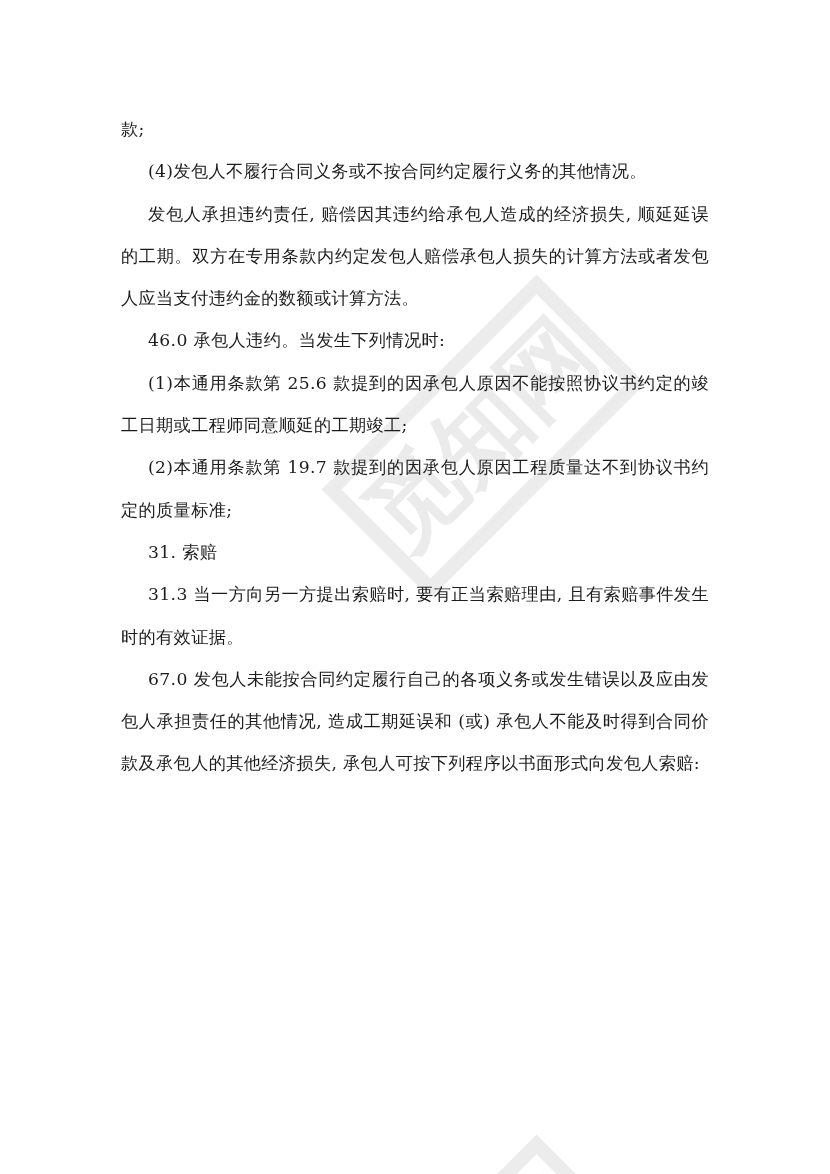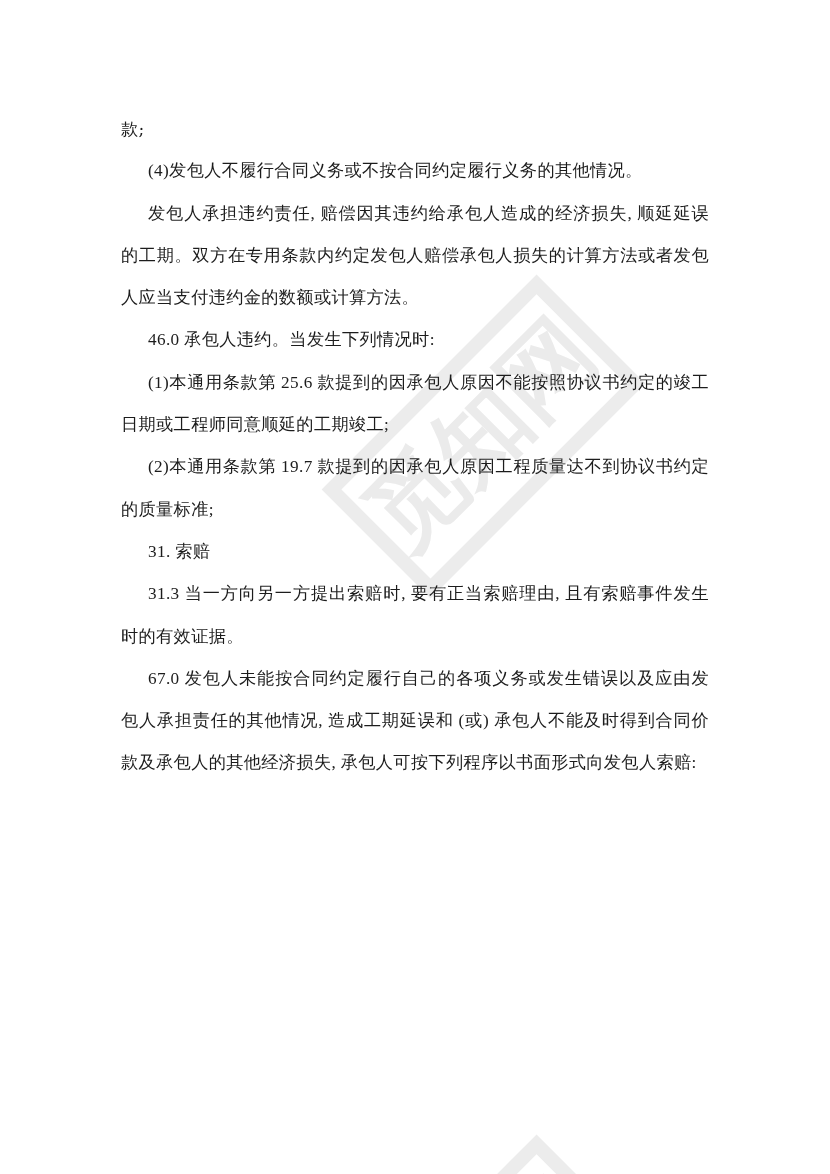--- a/index.html
+++ b/index.html
@@ -43,21 +43,20 @@
       margin: 0;
       font-size: 17.2px;
       line-height: 42.3px;
       letter-spacing: 0.35px;
       text-align: justify;
       text-align-last: left;
       word-break: break-all;
     }
     .para.indent {
       text-indent: 27px;
-      font-family: Liberation Serif, serif;
     }
   </style>
 </head>
 <body>
 
 <div class="page">
 
   <svg class="watermark" style="left:300px; top:250px;" width="360" height="380" viewBox="0 0 360 380">
     <g transform="rotate(-45 180 190)">
       <rect x="40" y="120" width="290" height="140" fill="none" stroke="#ececec" stroke-width="14"></rect>

